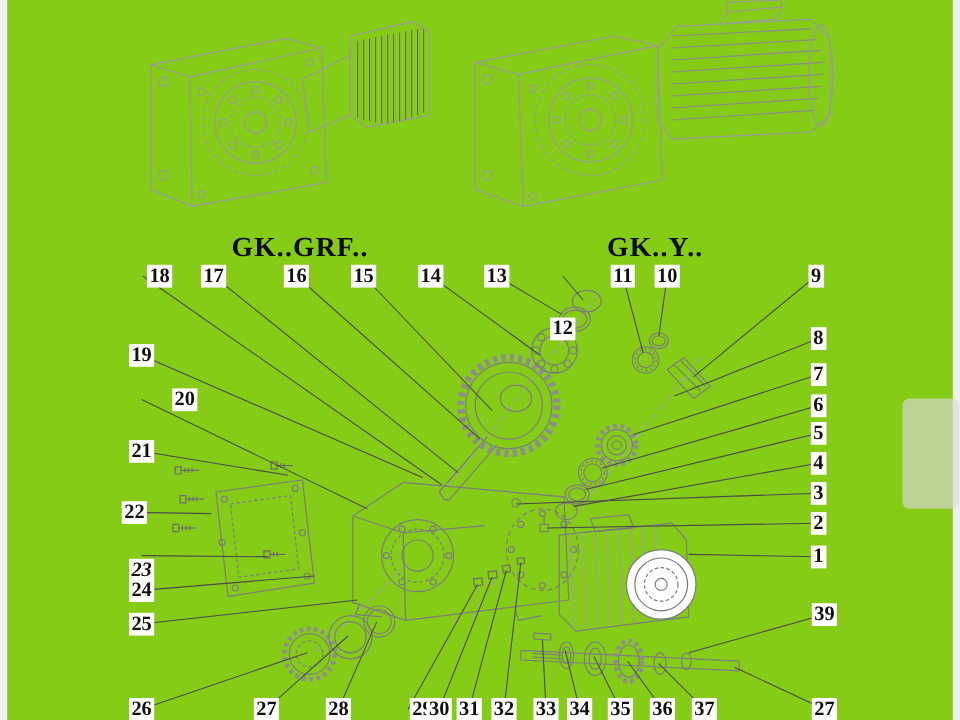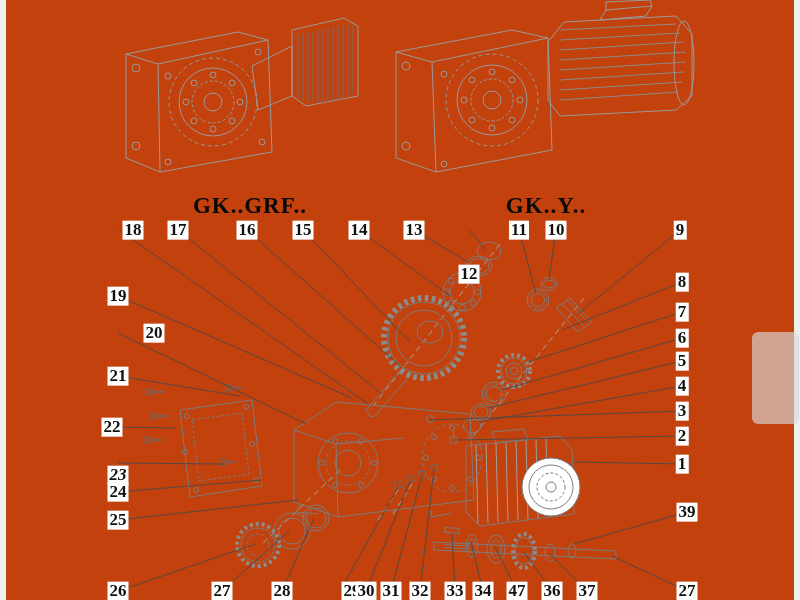--- a/index.html
+++ b/index.html
@@ -1,17 +1,17 @@
 <!DOCTYPE html>
 <html><head>
 <meta charset="utf-8">
 <style>
   html,body{margin:0;padding:0;background:#e9e9e9;}
   .stage{
-    position:relative;width:800px;height:600px;background:#c2410c;
+    position:relative;width:800px;height:600px;background:#84cc16;
     font-family:"Liberation Serif", serif;overflow:hidden;margin:0 auto;
   }
   .edge{position:absolute;top:0;bottom:0;width:6px;background:#efefef;}
   .edge.left{left:0;}
   .edge.right{right:0;}
   .blob{
     position:absolute;left:752px;top:332px;width:47px;height:92px;
     background:#d9d9d9;border-radius:6px;opacity:.65;
   }
   svg.layer{position:absolute;left:0;top:0;}
@@ -334,18 +334,18 @@
       <div class="callout" style="left: 118px; top: 520px;">25</div>
       <div class="callout" style="left: 118px; top: 591px;">26</div>
       <div class="callout" style="left: 222px; top: 591px;">27</div>
       <div class="callout" style="left: 282px; top: 591px;">28</div>
       <div class="callout" style="left: 352px; top: 591px;">29</div>
       <div class="callout" style="left: 366px; top: 591px;">30</div>
       <div class="callout" style="left: 391px; top: 591px;">31</div>
       <div class="callout" style="left: 420px; top: 591px;">32</div>
       <div class="callout" style="left: 455px; top: 591px;">33</div>
       <div class="callout" style="left: 483px; top: 591px;">34</div>
-      <div class="callout" style="left: 517px; top: 591px;">47</div>
+      <div class="callout" style="left: 517px; top: 591px;">35</div>
       <div class="callout" style="left: 552px; top: 591px;">36</div>
       <div class="callout" style="left: 587px; top: 591px;">37</div>
     </div>
 
 </div>
 
 </body></html>

